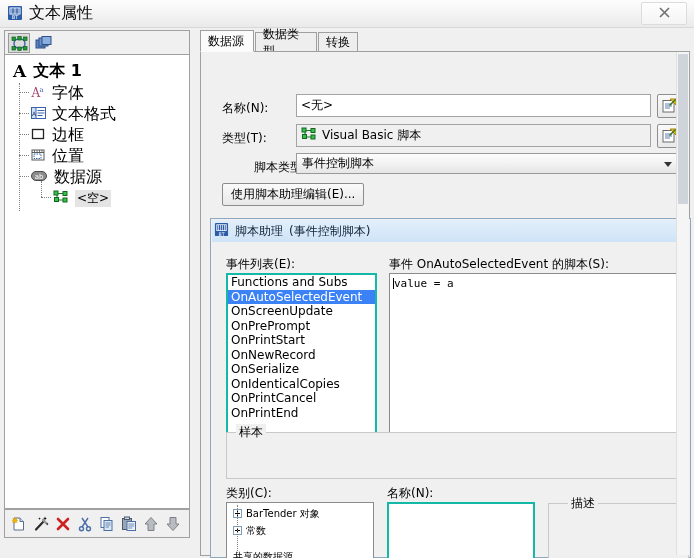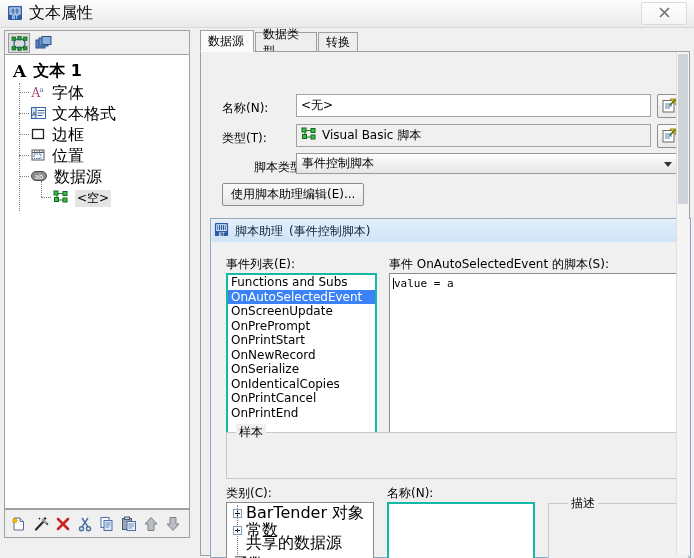--- a/index.html
+++ b/index.html
@@ -188,21 +188,21 @@
     position: absolute; background: #f0f0f0; padding: 0 3px;
     font-size: 12px; white-space: nowrap;
   }
 
   .treebox {
     position: absolute; background: #fff; border: 1px solid #8b8b8b;
     box-sizing: border-box; overflow: hidden;
   }
   .tbrow {
     position: absolute; left: 0; height: 17px;
-    display: flex; align-items: center; font-size: 16px; white-space: nowrap;
+    display: flex; align-items: center; font-size: 10px; white-space: nowrap;
   }
   .expander {
     width: 9px; height: 9px; border: 1px solid #7f9db9; background: #fff;
     box-sizing: border-box; position: relative; margin-right: 4px; flex: none;
   }
   .expander:before {
     content: ""; position: absolute; left: 1px; top: 3px; width: 5px; height: 1px; background: #000;
   }
   .expander:after {
     content: ""; position: absolute; left: 3px; top: 1px; width: 1px; height: 5px; background: #000;
@@ -538,21 +538,21 @@
           <div class="flabel" style="left:14px; top:243px;">类别(C):</div>
           <div class="treebox" style="left:14px; top:260px; width:148px; height:78px;">
             <div class="tbrow" style="top:2px; left:6px;">
               <span class="expander"></span>
               <span>BarTender 对象</span>
             </div>
             <div class="tbrow" style="top:19px; left:6px;">
               <span class="expander"></span>
               <span>常数</span>
             </div>
-            <div class="tbrow" style="top:32px; left:6px;">
+            <div class="tbrow" style="top:38px; left:6px;flex-direction:column;">
               <span class="expander none"></span>
               <span>共享的数据源</span>
             </div>
             <div class="tbrow" style="top:53px; left:6px;">
 
               <span>函数</span>
             </div>
 
             <div class="dotline" style="left:10px; top:2px; height:74px;"></div>
           </div>

